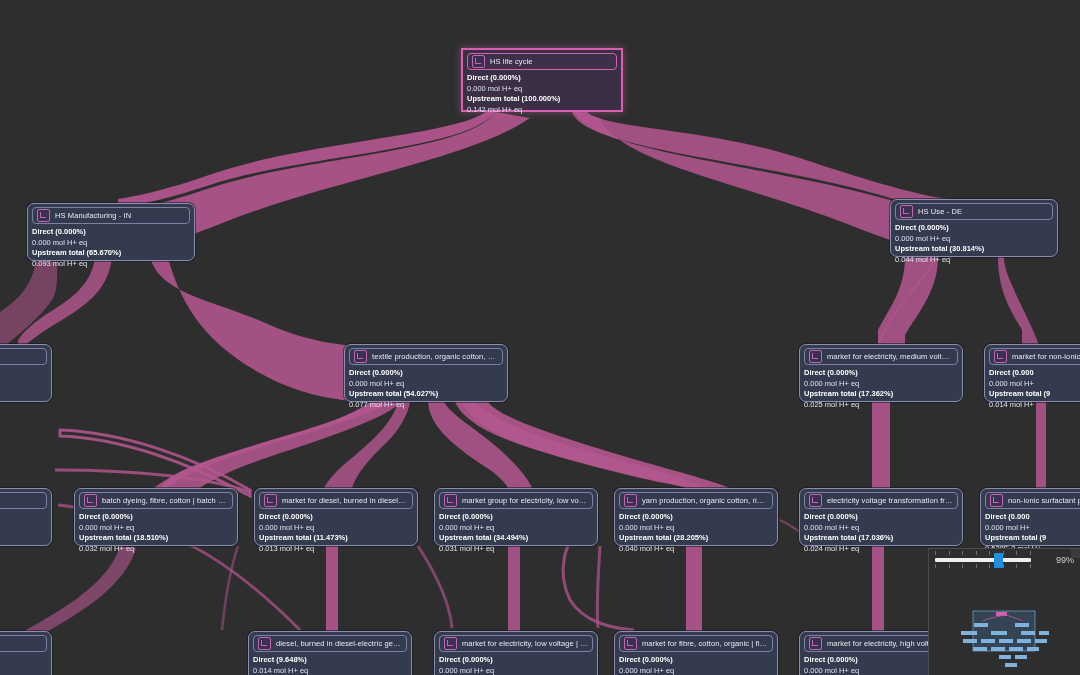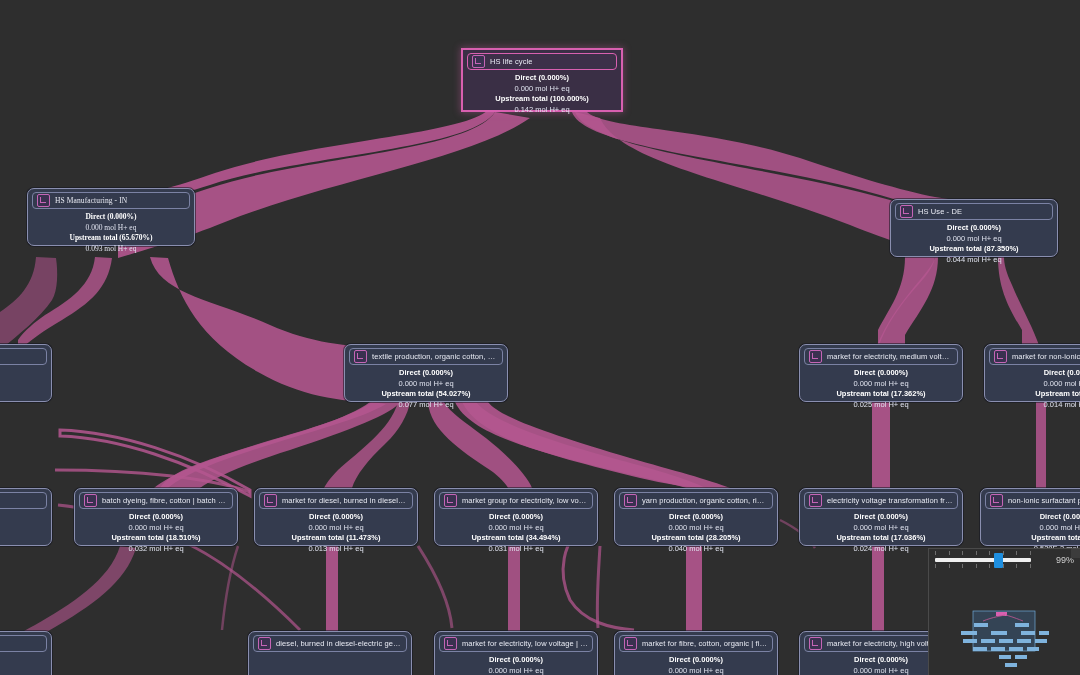--- a/index.html
+++ b/index.html
@@ -76,21 +76,21 @@
   .node-title {
     font-size: 7.5px;
     line-height: 11px;
     white-space: nowrap;
     overflow: hidden;
     text-overflow: ellipsis;
     color: #e9ebf4;
     letter-spacing: 0.1px;
   }
   .node-body {
-    text-align: center;
+    text-align: left;
     padding-top: 3px;
   }
   .node-body div {
     font-size: 7.5px;
     line-height: 10.5px;
     white-space: nowrap;
     color: #dfe2ee;
   }
   .node-body .strong {
     font-weight: bold;
@@ -231,41 +231,41 @@
           <span class="node-icon"></span>
           <span class="node-title">HS life cycle</span>
         </div>
         <div class="node-body">
           <div class="strong">Direct (0.000%)</div>
           <div>0.000 mol H+ eq</div>
           <div class="strong">Upstream total (100.000%)</div>
           <div>0.142 mol H+ eq</div>
         </div>
       </div>
-      <div class="node" style="left: 27px; top: 188px; width: 168px; height: 58px; font-family: Liberation Serif, serif;">
+      <div class="node" style="left: 27px; top: 203px; width: 168px; height: 58px;">
         <div class="node-head">
           <span class="node-icon"></span>
           <span class="node-title">HS Manufacturing - IN</span>
         </div>
         <div class="node-body">
           <div class="strong">Direct (0.000%)</div>
           <div>0.000 mol H+ eq</div>
           <div class="strong">Upstream total (65.670%)</div>
           <div>0.093 mol H+ eq</div>
         </div>
       </div>
       <div class="node" style="left: 890px; top: 199px; width: 168px; height: 58px;">
         <div class="node-head">
           <span class="node-icon"></span>
           <span class="node-title">HS Use - DE</span>
         </div>
         <div class="node-body">
           <div class="strong">Direct (0.000%)</div>
           <div>0.000 mol H+ eq</div>
-          <div class="strong">Upstream total (87.350%)</div>
+          <div class="strong">Upstream total (30.814%)</div>
           <div>0.044 mol H+ eq</div>
         </div>
       </div>
       <div class="node" style="left: -120px; top: 344px; width: 172px; height: 58px;">
         <div class="node-head"></div>
         <div class="node-body">
           <div class="strong"></div>
           <div></div>
           <div class="strong">%)</div>
           <div></div>
@@ -394,20 +394,25 @@
           <div class="strong"></div>
           <div></div>
           <div class="strong">%)</div>
           <div></div>
         </div>
       </div>
       <div class="node" style="left: 248px; top: 631px; width: 164px; height: 58px;">
         <div class="node-head">
           <span class="node-icon"></span>
           <span class="node-title">diesel, burned in diesel-electric generating s...</span>
+        </div>
+        <div class="node-body">
+          <div class="strong">Direct (9.648%)</div>
+          <div>0.014 mol H+ eq</div>
+          <div></div>
         </div>
       </div>
       <div class="node" style="left: 434px; top: 631px; width: 164px; height: 58px;">
         <div class="node-head">
           <span class="node-icon"></span>
           <span class="node-title">market for electricity, low voltage | electricit...</span>
         </div>
         <div class="node-body">
           <div class="strong">Direct (0.000%)</div>
           <div>0.000 mol H+ eq</div>

